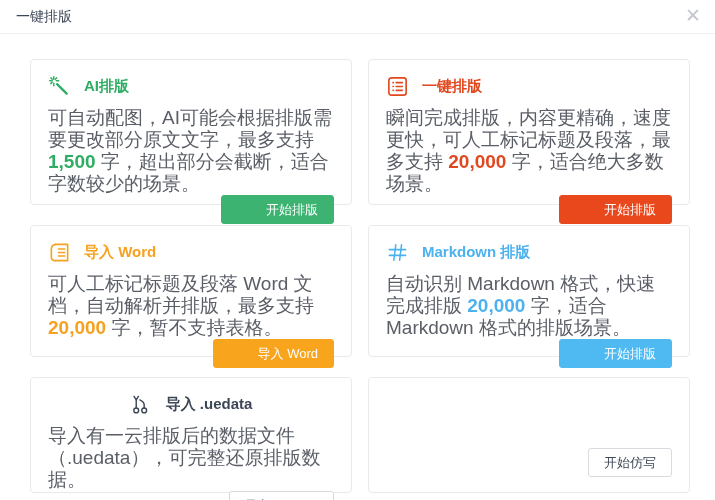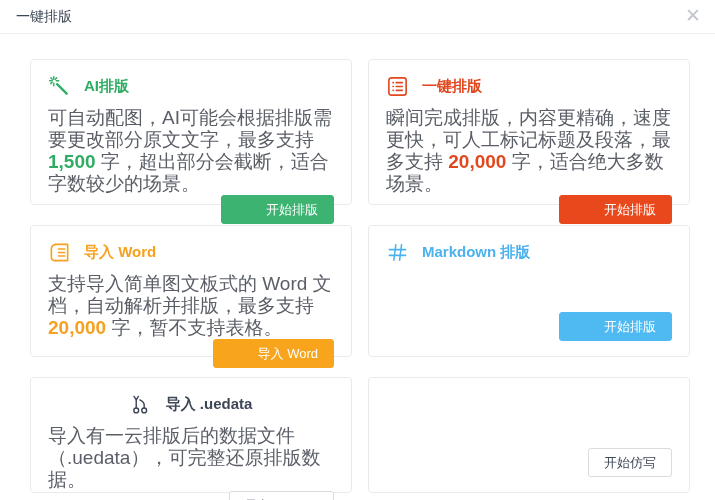--- a/index.html
+++ b/index.html
@@ -89,36 +89,37 @@
           <svg viewBox="0 0 24 24" width="23" height="23" fill="none" stroke="currentColor" stroke-width="1.7" stroke-linecap="round" stroke-linejoin="round">
             <path d="M8 3.5 H20.5 V20.5 H8"></path>
             <path d="M8 3.5 C5.2 4 3.5 5.8 3.5 8.5 V17 c0 2.2 1.8 3.5 4.5 3.5"></path>
             <line x1="11" y1="8.3" x2="17.5" y2="8.3"></line>
             <line x1="11" y1="12" x2="17.5" y2="12"></line>
             <line x1="11" y1="15.7" x2="17.5" y2="15.7"></line>
           </svg>
         </span>
         <span class="card-title">导入 Word</span>
       </div>
-      <p class="desc"><span>支持导入简单图文板式的 Word 文档，自动解析并排版，最多支持 </span><span class="hl">20,000</span><span> 字，暂不支持表格。</span></p>
+      <p class="desc"><span>可人工标记标题及段落 Word 文档，自动解析并排版，最多支持 </span><span class="hl">20,000</span><span> 字，暂不支持表格。</span></p>
       <button class="btn solid">导入 Word</button>
     </div>
 
     <div class="card row2" style="--accent: #4cb2ef; --btn-bg: #4fbaf2; --hl: #4cb2ef;">
       <div class="card-head">
         <span class="icon">
           <svg viewBox="0 0 24 24" width="23" height="23" fill="none" stroke="currentColor" stroke-width="1.6" stroke-linecap="round">
             <line x1="3.5" y1="9" x2="20.5" y2="9"></line>
             <line x1="3.5" y1="15" x2="20.5" y2="15"></line>
             <line x1="10.2" y1="4" x2="8.2" y2="20"></line>
             <line x1="16.2" y1="4" x2="14.2" y2="20"></line>
           </svg>
         </span>
         <span class="card-title">Markdown 排版</span>
       </div>
+      <p class="desc"><span>自动识别 Markdown 格式，快速完成排版 </span><span class="hl">20,000</span><span> 字，适合 Markdown 格式的排版场景。</span></p>
       <button class="btn solid">开始排版</button>
     </div>
 
     <div class="card row3" style="--accent: #3d4656; --btn-bg: #ffffff; --hl: #3d4656;">
       <div class="card-head">
         <span class="icon">
           <svg viewBox="0 0 24 24" width="23" height="23" fill="none" stroke="currentColor" stroke-width="1.5" stroke-linecap="round" stroke-linejoin="round">
             <circle cx="6.5" cy="18.2" r="2.5"></circle>
             <circle cx="14.8" cy="18.2" r="2.5"></circle>
             <path d="M6.5 15.7 V7.2"></path>

